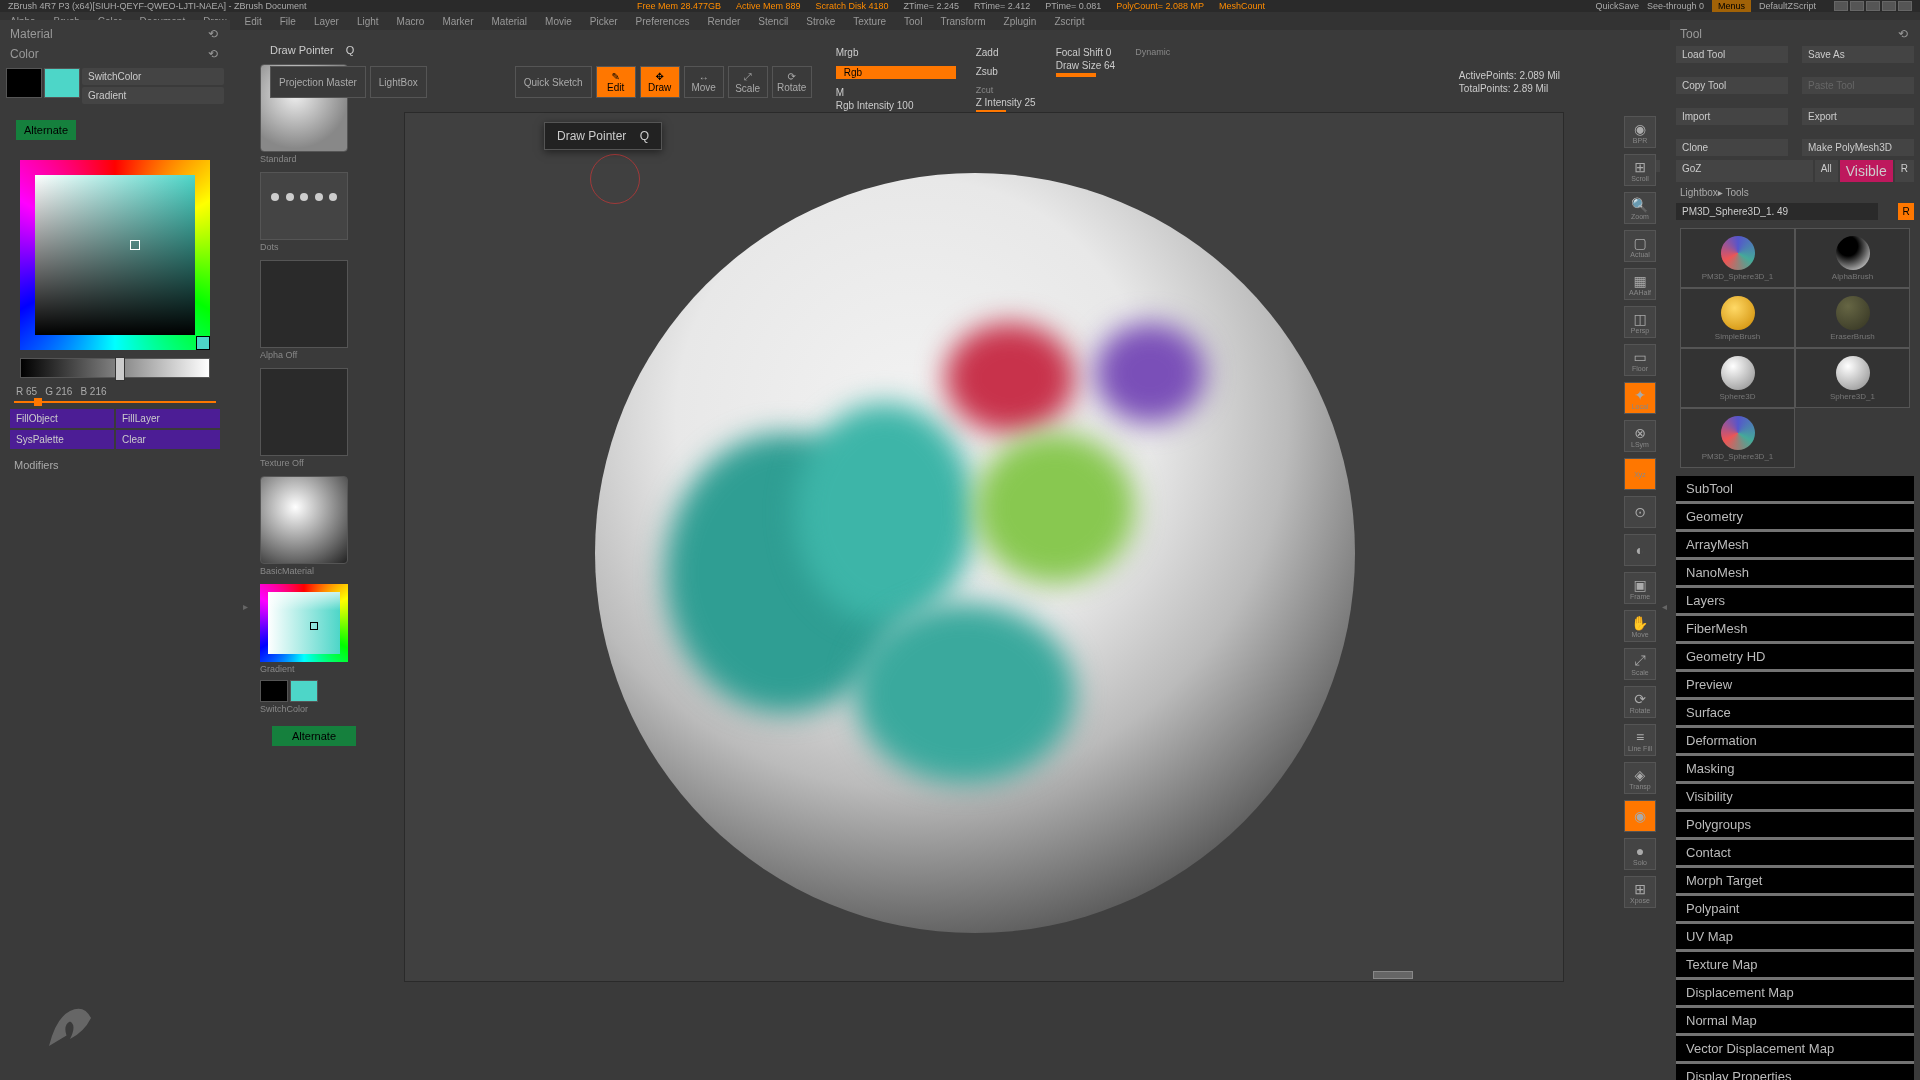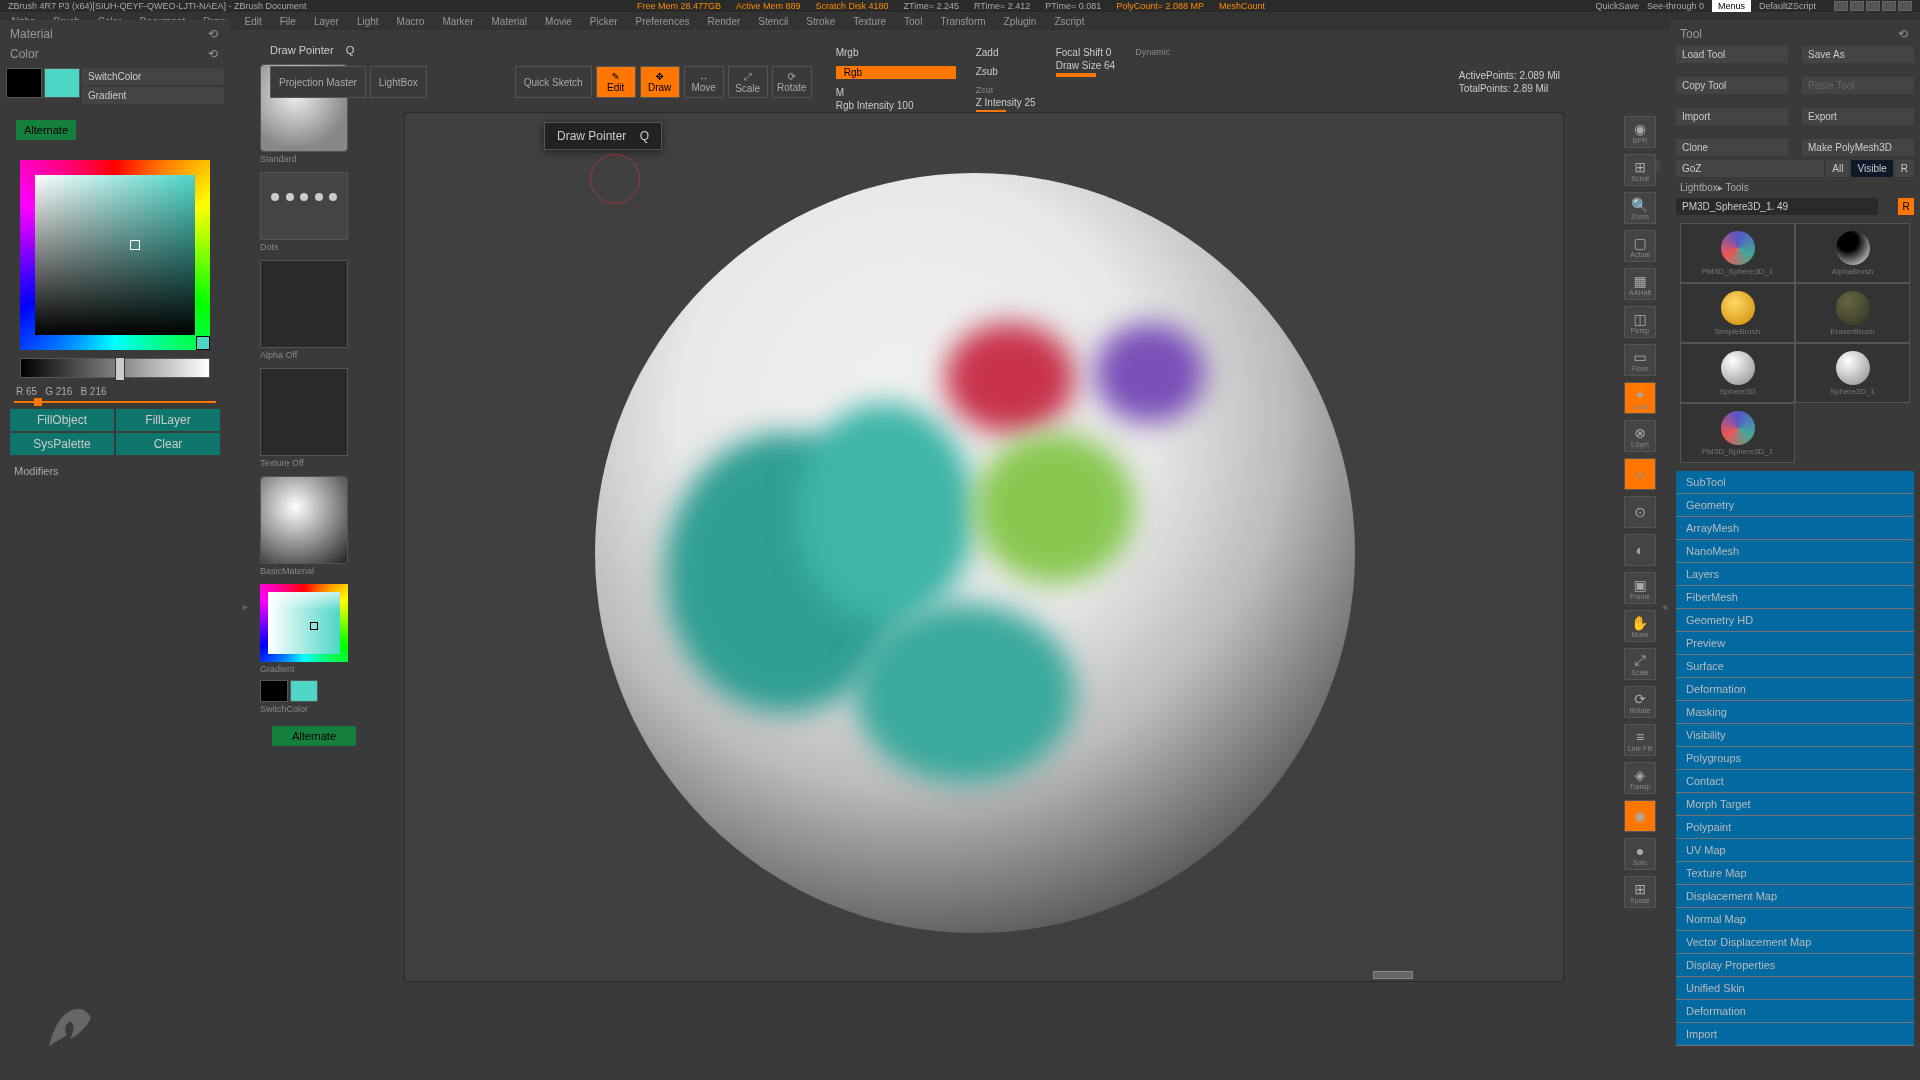--- a/index.html
+++ b/index.html
@@ -4,21 +4,21 @@
 <style>
 * { margin: 0; padding: 0; box-sizing: border-box; font-family: Arial, sans-serif; }
 body { background: #3a3a3a; color: #ccc; width: 1920px; height: 1080px; overflow: hidden; font-size: 11px; position: relative; }
 
 
 .titlebar { height: 12px; background: #2a2a2a; display: flex; align-items: center; padding: 0 8px; font-size: 9px; color: #aaa; }
 .titlebar .left { flex: 0 0 auto; }
 .titlebar .stats { flex: 1; display: flex; gap: 15px; justify-content: center; }
 .titlebar .stats span.orange { color: #ff8c00; }
 .titlebar .right { display: flex; gap: 8px; align-items: center; }
-.titlebar .btn-orange { background: #ffffff; color: #000; padding: 1px 6px; }
+.titlebar .btn-orange { background: #a16207; color: #000; padding: 1px 6px; }
 .win-controls { display: flex; gap: 2px; margin-left: 10px; }
 .win-controls div { width: 14px; height: 10px; background: #555; border: 1px solid #666; }
 
 
 .menubar { height: 18px; background: #333; display: flex; align-items: center; padding: 0 10px; gap: 18px; font-size: 10px; color: #999; }
 
 
 .statusline { position: absolute; top: 44px; left: 270px; font-size: 11px; color: #ccc; }
 
 
@@ -42,21 +42,21 @@
 .picker-corner { position: absolute; width: 14px; height: 14px; border: 1px solid #000; background: #4dd6c8; bottom: 0; right: 0; z-index: 2; }
 
 .bw-slider { width: 190px; height: 20px; margin: 6px auto; background: linear-gradient(to right, #000, #fff); position: relative; border: 1px solid #555; }
 .bw-slider .handle { position: absolute; top: -2px; left: 50%; width: 10px; height: 24px; background: #ccc; border: 1px solid #333; }
 
 .rgb-row { display: flex; gap: 8px; padding: 2px 12px; font-size: 10px; color: #aaa; }
 .orange-line { height: 2px; background: #ff7700; margin: 2px 10px; position: relative; }
 .orange-line .dot { position: absolute; left: 20px; top: -3px; width: 8px; height: 8px; background: #ff7700; border-radius: 0; }
 
 .btn-grid { display: grid; grid-template-columns: 1fr 1fr; gap: 2px; padding: 4px 6px; }
-.btn-grid .cell { background: #0f766e; padding: 4px 6px; font-size: 12px; text-align: center; }
+.btn-grid .cell { background: #4c1d95; padding: 4px 6px; font-size: 10px; }
 
 .modifiers { padding: 6px 10px; font-size: 11px; color: #aaa; }
 
 
 .brush-col { position: absolute; left: 260px; top: 64px; width: 94px; }
 .brush-thumb { width: 88px; height: 88px; background: radial-gradient(circle at 40% 35%, #eee, #888 70%); border: 1px solid #555; border-radius: 4px; }
 .brush-label { text-align: left; font-size: 9px; color: #888; margin-top: 2px; }
 .stroke-thumb { width: 88px; height: 68px; background: #444; border: 1px solid #555; margin-top: 8px; position: relative; }
 .stroke-thumb .dots { position: absolute; top: 20px; left: 10px; right: 10px; display: flex; justify-content: space-between; }
 .stroke-thumb .dots span { width: 8px; height: 8px; background: #ccc; border-radius: 50%; }
@@ -114,21 +114,21 @@
 
 .tool-thumbs { display: grid; grid-template-columns: 1fr 1fr; padding: 6px; }
 .tool-thumb { height: 60px; background: #333; border: 1px solid #555; display: flex; flex-direction: column; align-items: center; justify-content: center; font-size: 8px; color: #777; }
 .tool-thumb .circle { width: 34px; height: 34px; border-radius: 50%; background: radial-gradient(circle at 35% 30%, #fff, #888); margin-bottom: 2px; }
 .tool-thumb .circle.rgb { background: conic-gradient(from 120deg, #4a9, #e55, #55c, #4a9); }
 .tool-thumb .circle.alpha { background: radial-gradient(circle at 35% 30%, #000 30%, #fff); }
 .tool-thumb .circle.gold { background: radial-gradient(circle at 40% 35%, #ffd966, #cc8800); }
 .tool-thumb .circle.eraser { background: radial-gradient(circle at 35% 30%, #664, #332); }
 
 .accordion { padding: 2px; }
-.accordion .item { background: #0369a1; padding: 5px 10px; font-size: 11px; color: #bbb; border-bottom: 1px solid #737373; }
+.accordion .item { background: #000000; padding: 5px 10px; font-size: 13px; color: #bbb; border-bottom: 3px solid #737373; }
 
 .logo { position: absolute; bottom: 20px; left: 30px; width: 80px; height: 70px; opacity: 0.3; }
 .logo svg { width: 100%; height: 100%; }
 
 .spix-row { position: absolute; right: 260px; top: 160px; font-size: 9px; color: #aaa; display: flex; gap: 4px; }
 .spix-row .sbtn { background: #444; padding: 1px 4px; }
 
 .scrollbar-handle { position: absolute; bottom: 2px; left: 968px; width: 40px; height: 8px; background: #666; border: 1px solid #888; }
 .divider-handle { position: absolute; left: 243px; top: 600px; width: 8px; height: 14px; }
 .divider-handle::before { content: '▸'; color: #666; font-size: 10px; }
@@ -451,21 +451,21 @@
     <div class="tbtn">Copy Tool</div>
     <div class="tbtn dim">Paste Tool</div>
     <div class="tbtn">Import</div>
     <div class="tbtn">Export</div>
     <div class="tbtn">Clone</div>
     <div class="tbtn">Make PolyMesh3D</div>
   </div>
   <div style="display:flex;gap:2px;padding:2px">
     <div class="tbtn" style="flex:1;background:#444;padding:3px 6px;font-size:10px">GoZ</div>
     <div class="tbtn" style="background:#444;padding:3px 6px;font-size:10px">All</div>
-    <div class="tbtn" style="background:#0f172a;padding:3px 6px;font-size:10px">Visible</div>
+    <div class="tbtn" style="background:#be185d;padding:3px 6px;font-size:14px">Visible</div>
     <div class="tbtn" style="background:#444;padding:3px 6px;font-size:10px">R</div>
   </div>
   <div class="lightbox-row">Lightbox▸ Tools</div>
   <div class="tool-name-row">
     <div class="name">PM3D_Sphere3D_1. 49</div>
     <div class="r">R</div>
   </div>
   <div class="tool-thumbs">
     <div class="tool-thumb">
         <div class="circle rgb"></div>

